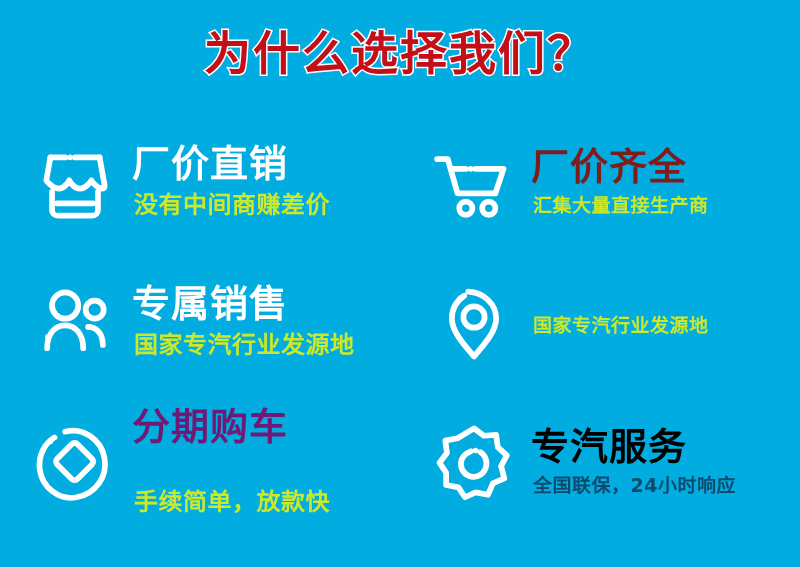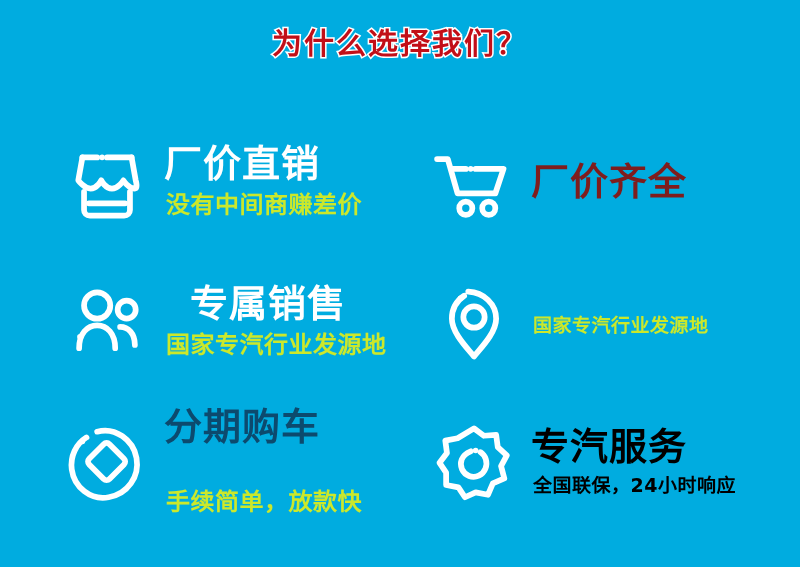--- a/index.html
+++ b/index.html
@@ -26,21 +26,21 @@
   
   .title-wrap {
     position: absolute;
     top: 26px;
     left: 0;
     width: 800px;
     text-align: center;
   }
   .poster-title {
     display: inline-block;
-    font-size: 30px;
+    font-size: 47px;
     font-weight: bold;
     line-height: 1.18;
     letter-spacing: 2px;
     color: #c20f18;
     -webkit-text-stroke: 3px #ffffff;
     paint-order: stroke fill;
     text-stroke: 3px #ffffff;
     white-space: nowrap;
   }
 
@@ -54,21 +54,21 @@
     display: grid;
     grid-template-columns: 395px 405px;
     grid-template-rows: 1fr 1fr 1fr;
   }
 
   .feature {
     display: flex;
     align-items: center;
     box-sizing: border-box;
   }
-  .feature.col-left  { padding-left: 66px; }
+  .feature.col-left  { padding-left: 34px; }
   .feature.col-right { padding-left: 38px; }
 
   .feature-icon {
     flex: 0 0 auto;
     width: 82px;
     height: 82px;
     margin-right: 16px;
     display: flex;
     align-items: center;
     justify-content: center;
@@ -138,35 +138,36 @@
         <svg viewBox="0 0 100 100" fill="none" stroke="#ffffff" stroke-width="7" stroke-linecap="round" stroke-linejoin="round">
           <path d="M5 22 L18 22 L30 64 L76 64 L86 34 L52 34"></path>
           <path d="M40 34 L24 34"></path>
           <circle cx="46" cy="34" r="3.4" fill="#ffffff" stroke="none"></circle>
           <circle cx="40" cy="82" r="8"></circle>
           <circle cx="68" cy="82" r="8"></circle>
         </svg>
       </span>
       <span class="feature-text">
         <span class="feature-heading" style="color: #7f1d1d;">厂价齐全</span>
+        <span class="feature-sub" style="color: rgb(203, 232, 43);">汇集大量直接生产商</span>
       </span>
     </div>
 
     <div class="feature col-left">
       <span class="feature-icon">
         <svg viewBox="0 0 100 100" fill="none" stroke="#ffffff" stroke-width="7" stroke-linecap="round" stroke-linejoin="round">
           <circle cx="38" cy="30" r="16"></circle>
           <circle cx="74" cy="35" r="11"></circle>
           <path d="M16 82 C16 64 26 54 38 54 C50 54 60 64 60 82"></path>
           <path d="M66 56 C76 56 84 64 84 78"></path>
           <circle cx="17" cy="68" r="3.4" fill="#ffffff" stroke="none"></circle>
         </svg>
       </span>
       <span class="feature-text">
-        <span class="feature-heading" style="color: rgb(255, 255, 255); margin-left: 26px;">专属销售</span>
+        <span class="feature-heading" style="color: rgb(255, 255, 255);">专属销售</span>
         <span class="feature-sub" style="color: rgb(203, 232, 43);">国家专汽行业发源地</span>
       </span>
     </div>
 
     <div class="feature col-right">
       <span class="feature-icon">
         <svg viewBox="0 0 100 100" fill="none" stroke="#ffffff" stroke-width="7" stroke-linecap="round" stroke-linejoin="round">
           <path d="M43 13 C62 14 77 28 77 46 C77 64 56 84 50 92 C44 84 23 64 23 46 C23 34 29 24 38 18"></path>
           <circle cx="50" cy="44" r="13"></circle>
           <circle cx="33.5" cy="21" r="3.4" fill="#ffffff" stroke="none"></circle>
@@ -179,33 +180,33 @@
 
     <div class="feature col-left">
       <span class="feature-icon">
         <svg viewBox="0 0 100 100" fill="none" stroke="#ffffff" stroke-width="7" stroke-linecap="round" stroke-linejoin="round">
           <path d="M38 13 C60 7 82 23 86 45 C90 68 75 89 52 93 C30 97 10 81 7 59 C5 43 12 28 25 20"></path>
           <rect x="32" y="32" width="35" height="35" rx="5" transform="rotate(45 49.5 49.5)"></rect>
           <circle cx="20" cy="25" r="3.4" fill="#ffffff" stroke="none"></circle>
         </svg>
       </span>
       <span class="feature-text">
-        <span class="feature-heading" style="color: #0c4a6e; font-family: Liberation Serif, serif;">分期购车</span>
+        <span class="feature-heading" style="color: #701a75; font-family: Liberation Serif, serif;">分期购车</span>
         <span class="feature-sub" style="color: rgb(203, 232, 43); margin-top: 41px;">手续简单，放款快</span>
       </span>
     </div>
 
     <div class="feature col-right">
       <span class="feature-icon">
         <svg viewBox="0 0 100 100" fill="none" stroke="#ffffff" stroke-width="7" stroke-linecap="round" stroke-linejoin="round">
           <path d="M50 9 L62 18 L77 17 L79 32 L90 42 L83 55 L87 70 L73 76 L67 90 L52 87 L39 93 L31 81 L16 78 L16 63 L8 51 L17 39 L15 24 L30 21 Z"></path>
           <path d="M58 38 C64 42 67 50 64 58 C61 66 52 70 44 67 C36 64 32 55 35 47 C37 42 41 39 46 37"></path>
           <circle cx="52" cy="36" r="3.4" fill="#ffffff" stroke="none"></circle>
         </svg>
       </span>
       <span class="feature-text">
         <span class="feature-heading" style="color: #000000;">专汽服务</span>
-        <span class="feature-sub" style="color: #000000;">全国联保，24小时响应</span>
+        <span class="feature-sub" style="color: #0c4a6e;">全国联保，24小时响应</span>
       </span>
     </div>
 
   </div>
 </div>
 
 </body></html>

